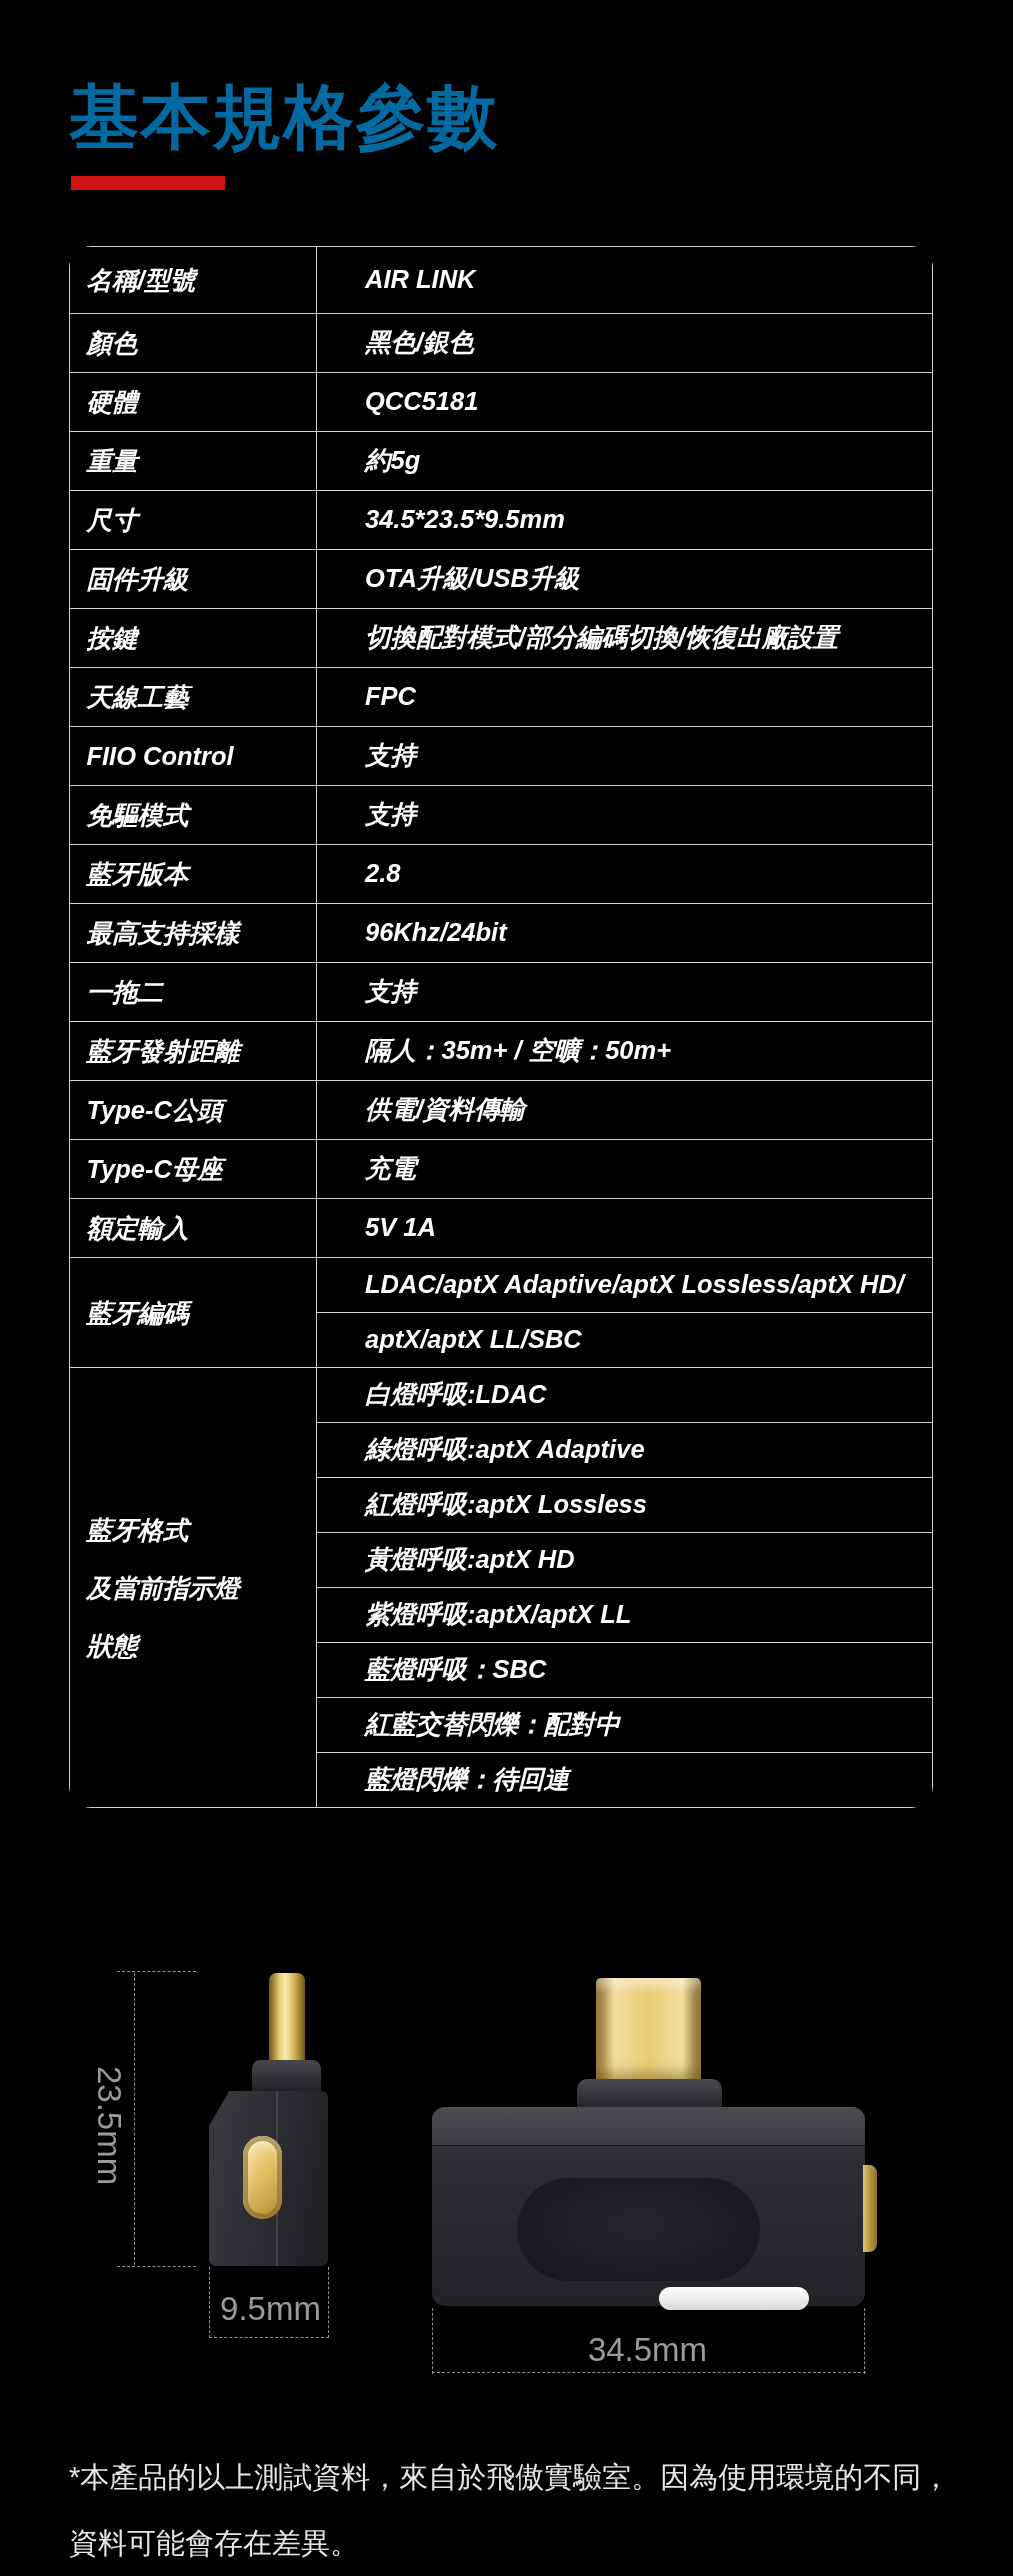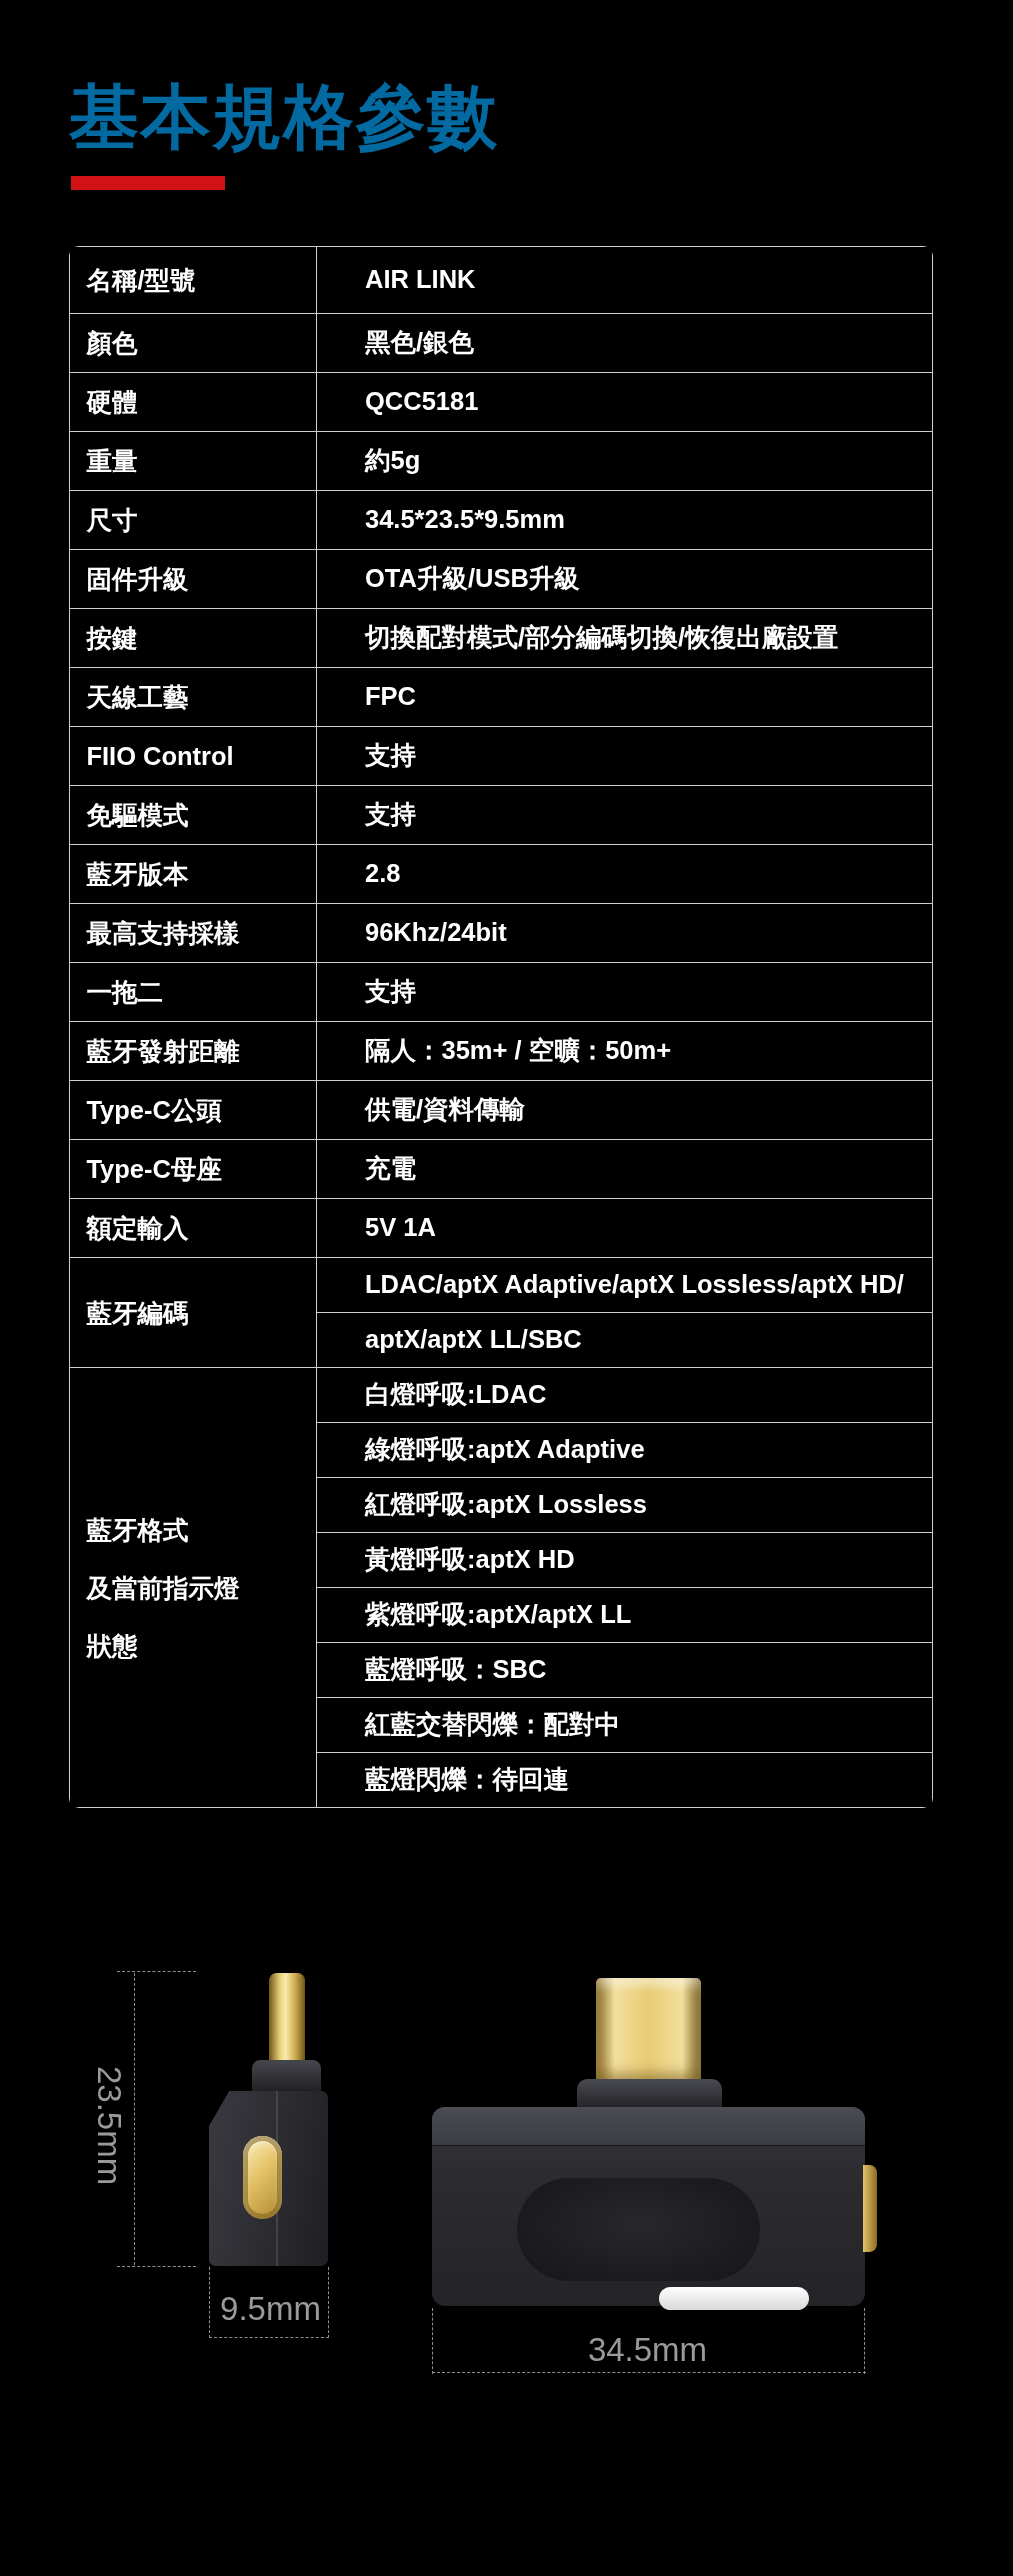--- a/index.html
+++ b/index.html
@@ -12,21 +12,21 @@
   
   .title-wrap{position:absolute;left:69px;top:79px;}
   .title-accent{position:absolute;left:1.6px;top:97px;width:154px;height:14px;z-index:0;}
   .page-title{
     position:relative;z-index:1;color:#0369a1;font-size:70px;font-weight:700;
     font-family:"Liberation Serif", serif;letter-spacing:1.6px;line-height:1.1;white-space:nowrap;
   }
   
   .table-wrap{
     position:absolute;left:69px;top:246px;width:864px;
-    border-radius:10px;overflow:hidden;
+    border-radius:22px;overflow:hidden;font-style:italic;
   }
   table.spec{border-collapse:collapse;width:100%;}
   table.spec td{
     border:1.6px solid #cfcfcf;color:#fff;font-size:25.5px;font-weight:700;
     vertical-align:middle;
   }
   td.label{width:223px;padding:0 6.6px 0 16.4px;line-height:58px;white-space:pre-line;}
   td.value{padding:0 8.2px 0 48px;height:54px;line-height:1.25;}
   tr.first td{height:66px;}
   
@@ -217,14 +217,16 @@
   </div>
   <div class="fv-sidebtn"></div>
 
   <div class="dash-v" style="left:432px;top:2308px;height:66px;"></div>
   <div class="dash-v" style="left:864px;top:2308px;height:66px;"></div>
   <div class="dim-label" style="position:absolute;left:582px;top:2331px;width:131px;">34.5mm</div>
   <div class="dash-h" style="left:432px;top:2372px;width:434px;"></div>
 </div>
 
 <div class="footer">
+  <div>*本產品的以上測試資料，來自於飛傲實驗室。因為使用環境的不同，</div>
+  <div>資料可能會存在差異。</div>
 </div>
 
 
 </body></html>

